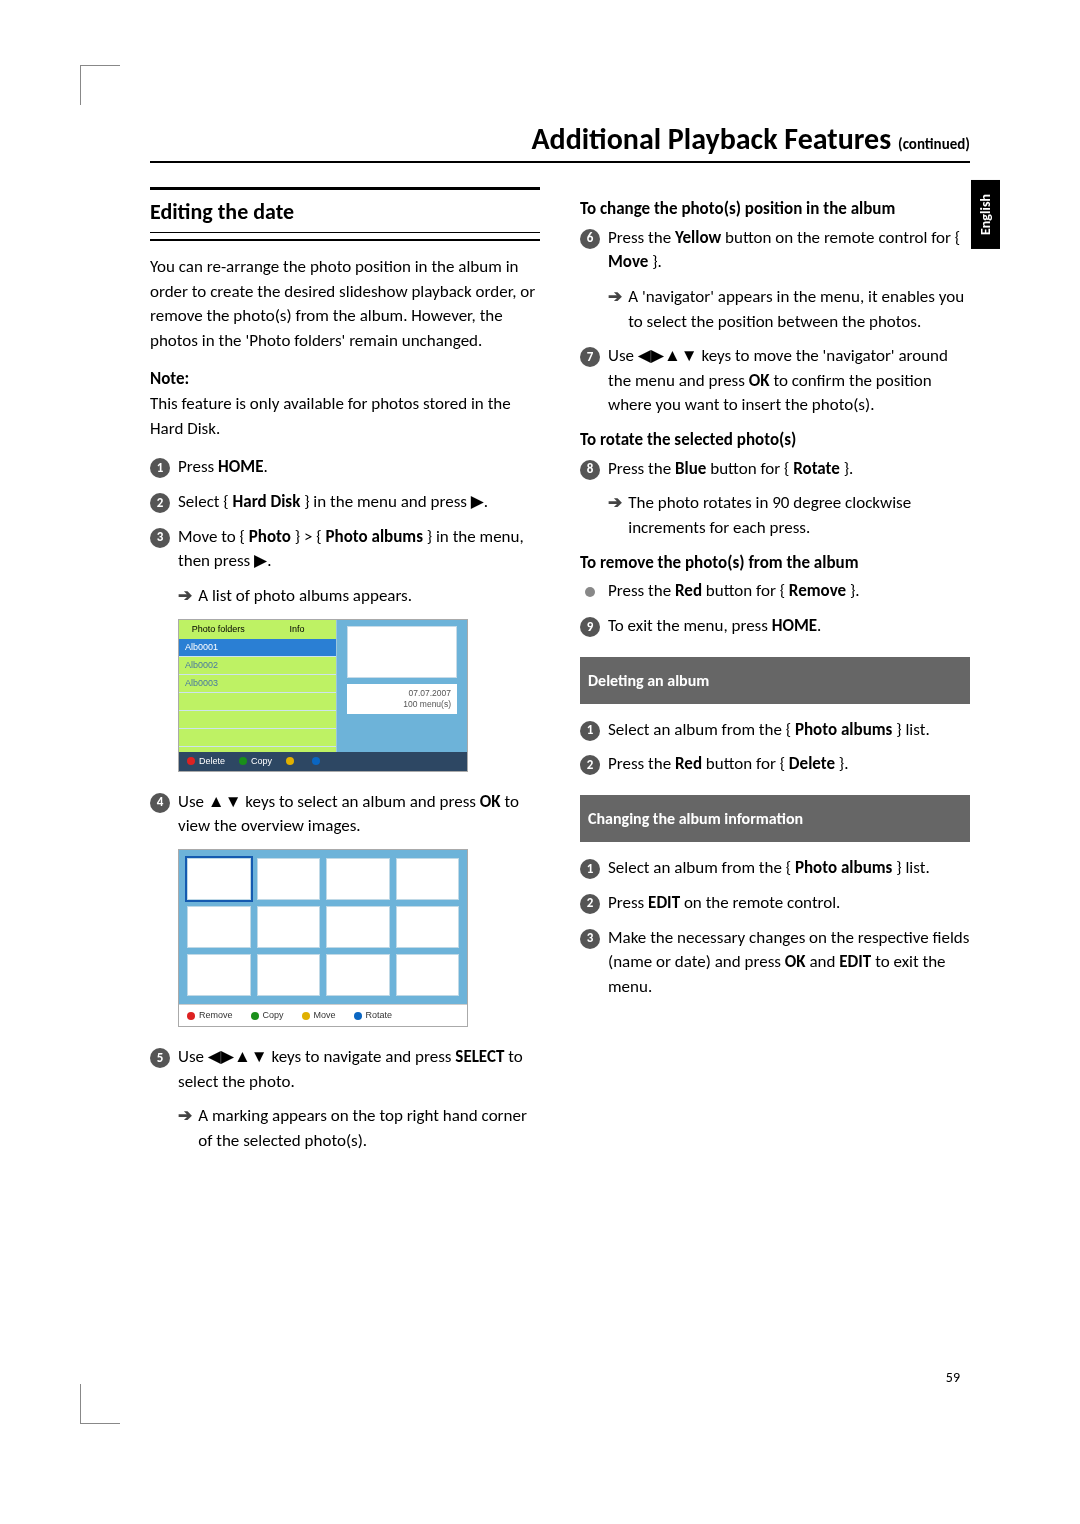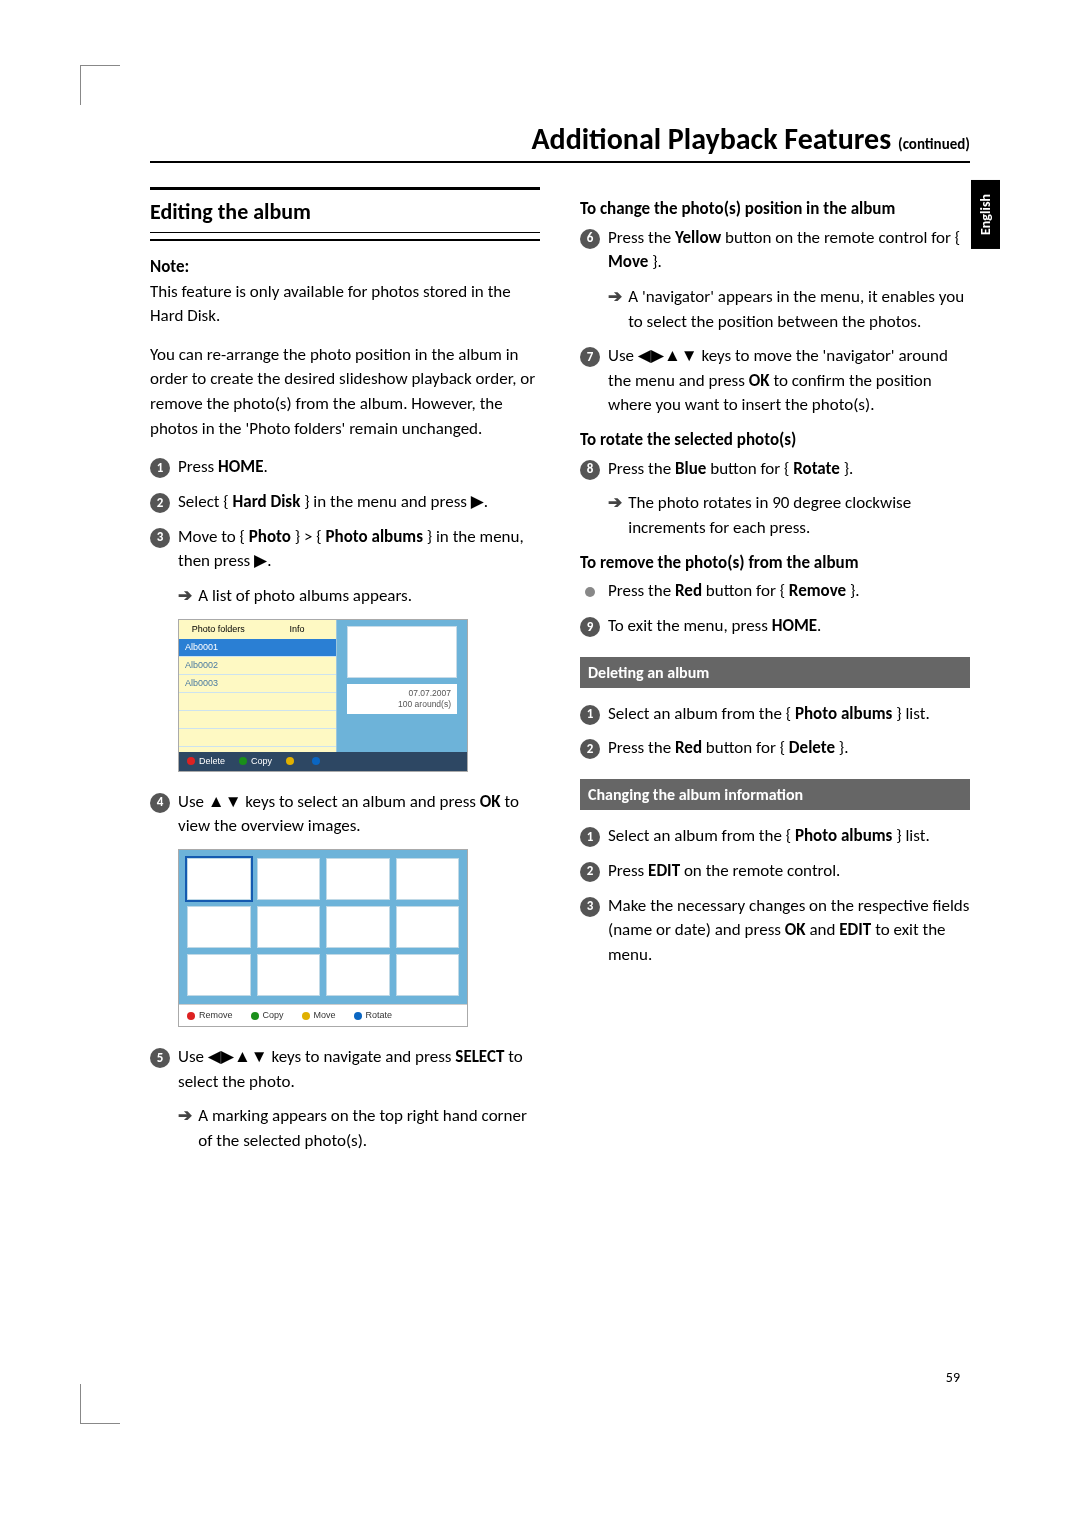--- a/index.html
+++ b/index.html
@@ -42,21 +42,21 @@
     border-top: 3px solid #000;
     border-bottom: 2px solid #000;
     padding: 6px 0;
     margin-bottom: 14px;
   }
   .section-title::after { content:""; display:block; border-top:1px solid #000; margin-top:4px; }
   .sub-bar {
     background: #666;
     color: #fff;
     font-weight: bold;
-    padding: 4px 8px;
+    padding: 12px 8px;
     margin: 18px 0 14px 0;
     font-size: 16px;
   }
   p { margin-bottom: 14px; }
   .step { display: flex; align-items: flex-start; gap: 8px; margin-bottom: 10px; }
   .bullet-num {
     background: #555;
     color: #fff;
     border-radius: 50%;
     width: 20px; height: 20px;
@@ -74,21 +74,21 @@
   .result-arrow { font-weight: bold; color: #444; flex-shrink:0; }
   .screenshot {
     border: 1px solid #aaa;
     background: #fff;
     margin: 8px 0 18px 28px;
     width: 290px;
     font-size: 10px;
     font-family: Arial, sans-serif;
   }
   .ss1-body { background: #6db3d9; height: 132px; display: flex; }
-  .ss1-left { background: #fef9c3; width: 55%; border-right: 1px solid #9cc7de; }
+  .ss1-left { background: #bef264; width: 55%; border-right: 1px solid #9cc7de; }
   .ss1-header { display: flex; font-size: 9px; }
   .ss1-header div { flex: 1; text-align: center; padding: 3px 0; }
   .ss1-row { border-bottom: 1px solid #cde3ef; padding: 2px 6px; color: #4a7aa0; font-size: 9px; }
   .ss1-row.sel { background: #2a7fd4; color: #fff; }
   .ss1-right { flex: 1; display:flex; flex-direction:column; }
   .ss1-thumb { background: #fff; margin: 6px 10px 0 10px; height: 52px; border:1px solid #c7dbe8; }
   .ss1-info { background: #fff; margin: 6px 10px; padding: 4px 6px; font-size: 8.5px; text-align: right; line-height: 1.3; color:#555; }
   .ss1-foot { background: #2d4763; color:#fff; display:flex; align-items:center; padding: 3px 8px; gap:14px; font-size:9px; }
   .ss2-body { background: #6db3d9; padding: 8px; }
   .ss2-grid { display: grid; grid-template-columns: repeat(4, 1fr); gap: 6px; }
@@ -110,28 +110,28 @@
 <div class="lang-tab">English</div>
 
 <h1 class="page-title">
   <span>Additional Playback Features</span>
   <span class="cont">(continued)</span>
 </h1>
 
 <div class="columns">
 
   <div class="col">
-    <div class="section-title">Editing the album</div>
+    <div class="section-title">Editing the date</div>
+
+    <p>You can re-arrange the photo position in the album in order to create the desired slideshow playback order, or remove the photo(s) from the album. However, the photos in the 'Photo folders' remain unchanged.</p>
 
     <p>
       <span class="b">Note:</span><br>
       <span>This feature is only available for photos stored in the Hard Disk.</span>
     </p>
-
-    <p>You can re-arrange the photo position in the album in order to create the desired slideshow playback order, or remove the photo(s) from the album. However, the photos in the 'Photo folders' remain unchanged.</p>
 
     <div class="step">
       <span class="bullet-num">1</span>
       <span class="step-text">
         <span>Press </span><span class="b">HOME</span><span>.</span>
       </span>
     </div>
 
     <div class="step">
       <span class="bullet-num">2</span>
@@ -162,21 +162,21 @@
           <div class="ss1-row">Alb0002</div>
           <div class="ss1-row">Alb0003</div>
           <div class="ss1-row">&nbsp;</div>
           <div class="ss1-row">&nbsp;</div>
           <div class="ss1-row">&nbsp;</div>
         </div>
         <div class="ss1-right">
           <div class="ss1-thumb"></div>
           <div class="ss1-info">
             <span>07.07.2007</span><br>
-            <span>100 around(s)</span>
+            <span>100 menu(s)</span>
           </div>
         </div>
       </div>
       <div class="ss1-foot">
         <span><span class="led red"></span><span>Delete</span></span>
         <span><span class="led green"></span><span>Copy</span></span>
         <span><span class="led yellow"></span></span>
         <span><span class="led blue"></span></span>
       </div>
     </div>

